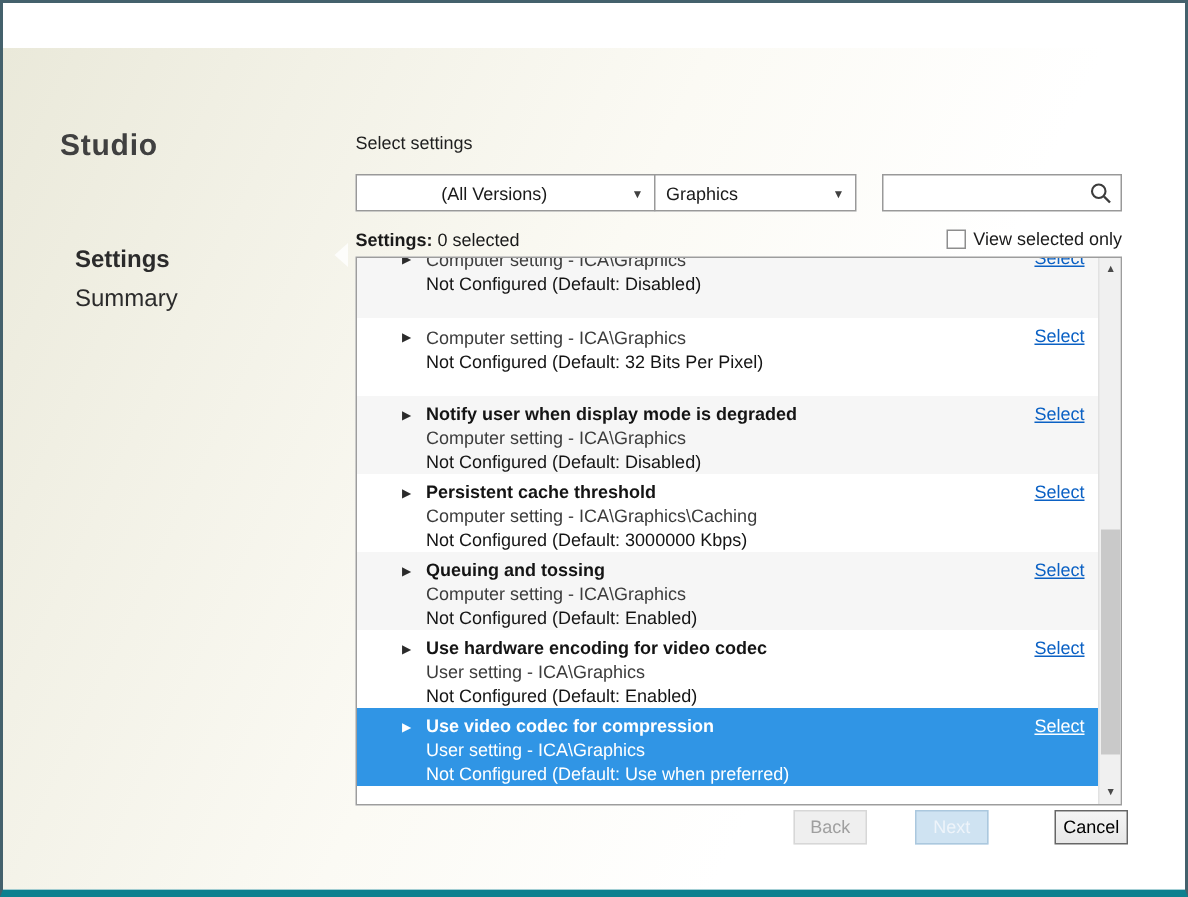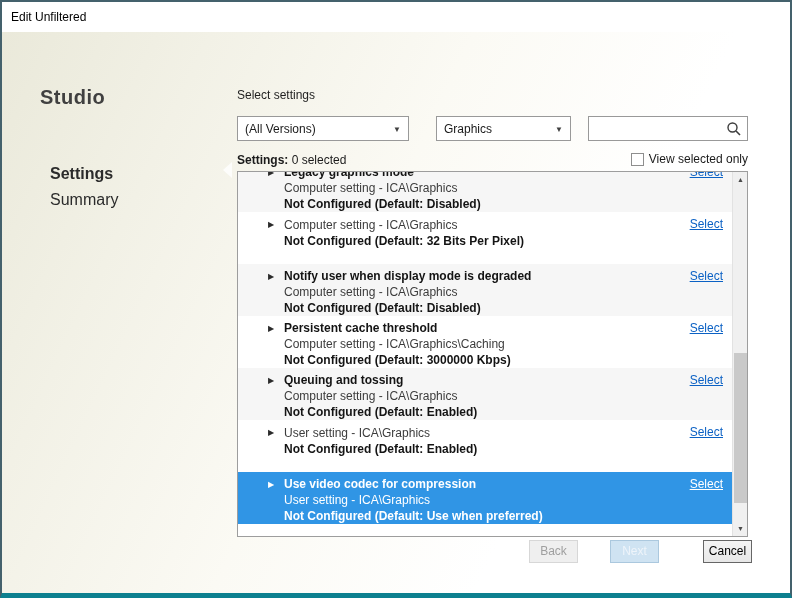--- a/index.html
+++ b/index.html
@@ -27,21 +27,21 @@
   .nav-summary { top:159px; }
   .notch { position:absolute; left:221px; top:130px; width:0; height:0;
     border-top:8px solid transparent; border-bottom:8px solid transparent; border-right:9px solid #fdfdfb; }
 
   
   .select-settings { position:absolute; left:235px; top:56px; color:#1f1f1f; }
   .dropdown {
     position:absolute; top:84px; height:25px; background:#fff; border:1px solid #999;
     display:flex; align-items:center; padding:0 22px 0 7px; cursor:default;
   }
-  .dd-versions { left:235px; width:172px; }
+  .dd-versions { left:235px; width:200px;justify-content:center; }
   .dd-category { left:434px; width:135px; }
   .dd-arrow { position:absolute; right:7px; top:8px; font-size:8px; color:#404040; }
   .searchbox { position:absolute; left:586px; top:84px; width:160px; height:25px; background:#fff; border:1px solid #999; }
   .searchbox input { position:absolute; left:4px; top:2px; width:130px; height:19px; border:none; outline:none; font-family:"Liberation Sans",sans-serif; font-size:12px; background:transparent; }
   .search-icon { position:absolute; right:5px; top:4px; width:16px; height:16px; }
 
   .count-line { position:absolute; left:235px; top:121px; }
   .count-label { font-weight:bold; }
   .view-only { position:absolute; right:42px; top:120px; display:flex; align-items:center; gap:5px; }
   .checkbox { width:13px; height:13px; background:#fff; border:1px solid #8e8e8e; display:inline-block; }
@@ -50,21 +50,21 @@
   .list {
     position:absolute; left:235px; top:139px; width:511px; height:366px;
     background:#fff; border:1px solid #9d9d9d; overflow:hidden;
   }
   .rows { position:absolute; left:0; top:0; right:15px; bottom:0; overflow:hidden; margin-top:-12px; }
   .row { position:relative; height:52px; padding:5px 58px 0 46px; background:#ffffff; }
   .row.alt { background:#f6f6f6; }
   .row .expand { position:absolute; left:30px; top:8px; font-size:8px; color:#2b2b2b; }
   .row-title { font-weight:bold; color:#141414; line-height:15px; white-space:nowrap; }
   .row-sub { color:#3c3c3c; line-height:16px; white-space:nowrap; }
-  .row-val { font-weight:bold; color:#141414; line-height:16px; white-space:nowrap; }
+  .row-val { font-weight:normal; color:#141414; line-height:16px; white-space:nowrap; }
   .select-link { position:absolute; right:9px; top:5px; color:#0b61c4; text-decoration:underline; cursor:pointer; }
   .row.selected { background:#3095e5; }
   .row.selected .row-title, .row.selected .row-sub, .row.selected .row-val,
   .row.selected .expand { color:#ffffff; }
   .row.selected .select-link { color:#ffffff; }
 
   
   .scrollbar { position:absolute; right:0; top:0; width:15px; height:100%; background:#f0f0f0; border-left:1px solid #e2e2e2; }
   .sb-btn { position:absolute; left:0; width:15px; height:15px; text-align:center; font-size:7px; line-height:15px; color:#4a4a4a; }
   .sb-up { top:0; }
@@ -77,23 +77,20 @@
     font-family:"Liberation Sans",sans-serif; font-size:12px; line-height:21px; cursor:default;
   }
   .btn-back { right:212px; background:#efefef; border:1px solid #d7d7d7; color:#9f9f9f; }
   .btn-next { right:131px; background:#cfe3f2; border:1px solid #abc8de; color:#eef4fa; }
   .btn-cancel { right:38px; background:linear-gradient(#f5f5f5,#e7e7e7); border:1px solid #666; color:#000; }
 </style>
 </head>
 <body>
 
 <div class="window">
-  <div class="titlebar">
-    <span>Edit Unfiltered</span>
-  </div>
 
   <div class="bodyarea">
 
     <div class="brand">Studio</div>
     <div class="nav-item nav-settings">Settings</div>
     <div class="nav-item nav-summary">Summary</div>
     <div class="notch"></div>
 
     <div class="select-settings">Select settings</div>
 
@@ -125,21 +122,20 @@
     <div class="view-only">
       <span class="checkbox"></span>
       <span>View selected only</span>
     </div>
 
     <div class="list">
       <div class="rows">
 
         <div class="row alt">
           <span class="expand">▶</span>
-          <div class="row-title">Legacy graphics mode</div>
           <div class="row-sub">Computer setting - ICA\Graphics</div>
           <div class="row-val">Not Configured (Default: Disabled)</div>
           <a class="select-link">Select</a>
         </div>
 
         <div class="row">
           <span class="expand">▶</span>
           <div class="row-sub">Computer setting - ICA\Graphics</div>
           <div class="row-val">Not Configured (Default: 32 Bits Per Pixel)</div>
           <a class="select-link">Select</a>
@@ -164,20 +160,21 @@
         <div class="row alt">
           <span class="expand">▶</span>
           <div class="row-title">Queuing and tossing</div>
           <div class="row-sub">Computer setting - ICA\Graphics</div>
           <div class="row-val">Not Configured (Default: Enabled)</div>
           <a class="select-link">Select</a>
         </div>
 
         <div class="row">
           <span class="expand">▶</span>
+          <div class="row-title">Use hardware encoding for video codec</div>
           <div class="row-sub">User setting - ICA\Graphics</div>
           <div class="row-val">Not Configured (Default: Enabled)</div>
           <a class="select-link">Select</a>
         </div>
 
         <div class="row selected">
           <span class="expand">▶</span>
           <div class="row-title">Use video codec for compression</div>
           <div class="row-sub">User setting - ICA\Graphics</div>
           <div class="row-val">Not Configured (Default: Use when preferred)</div>

